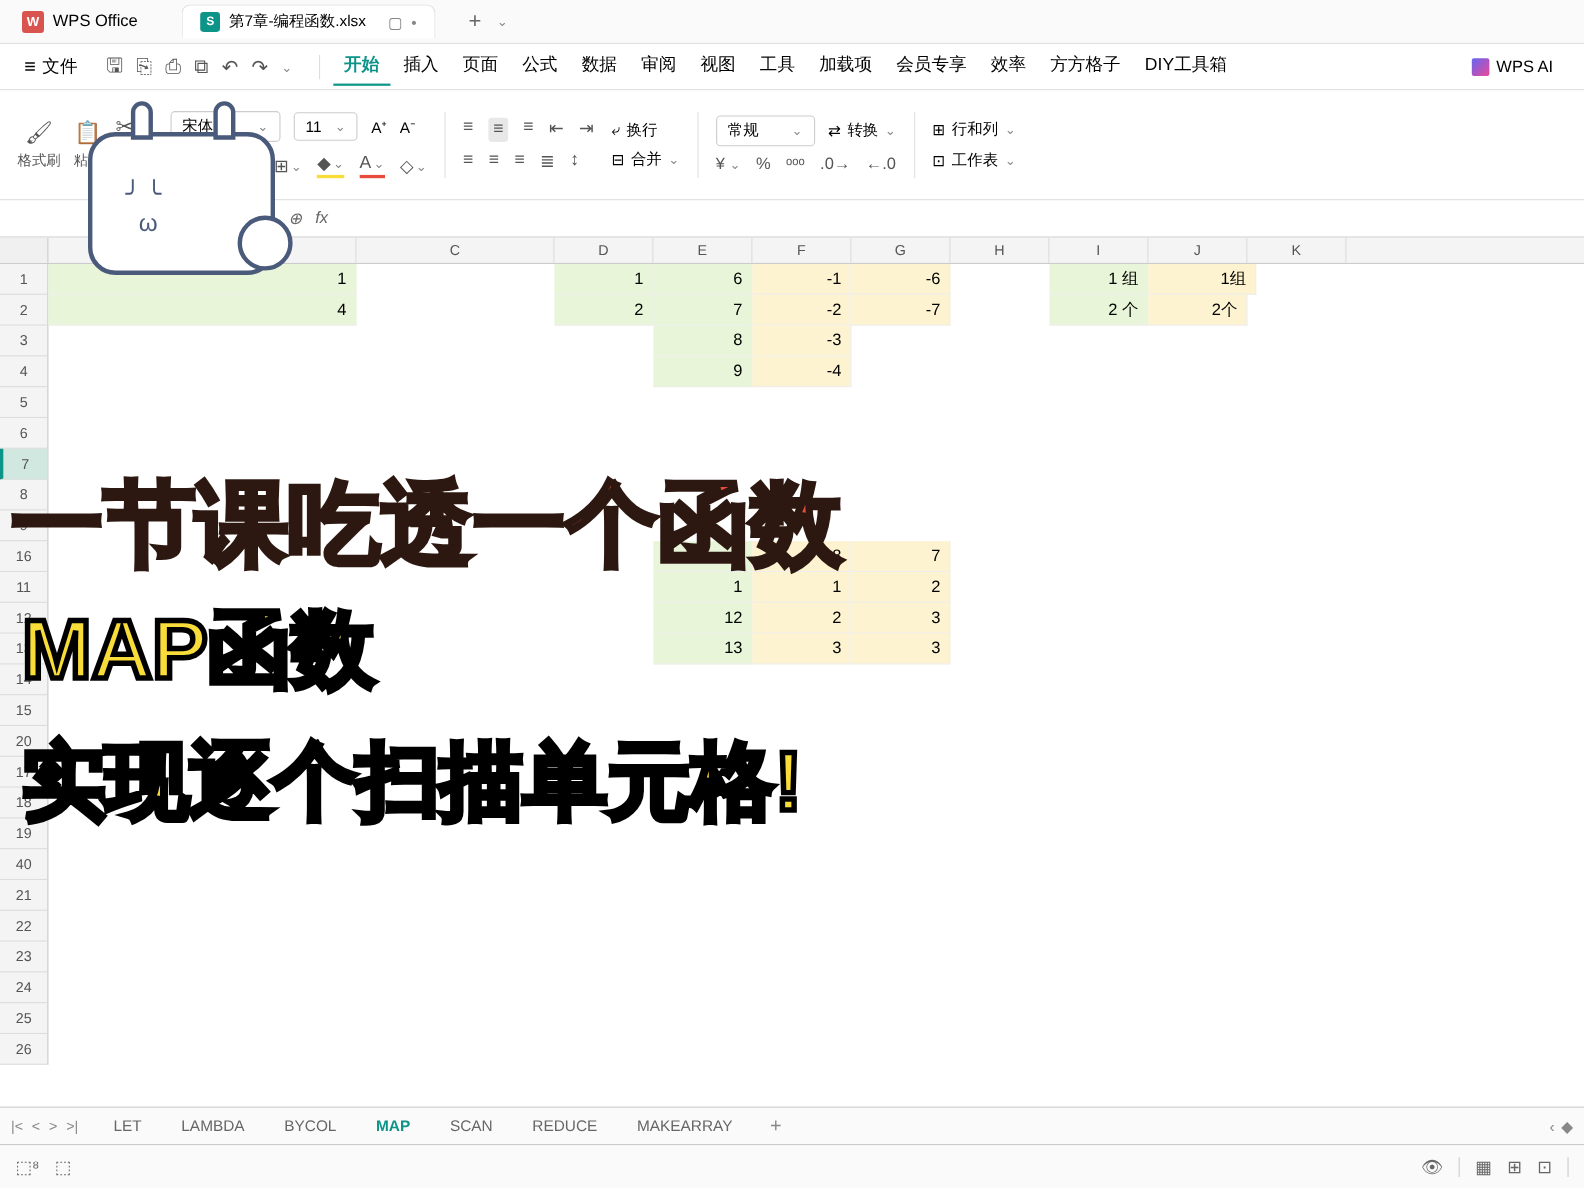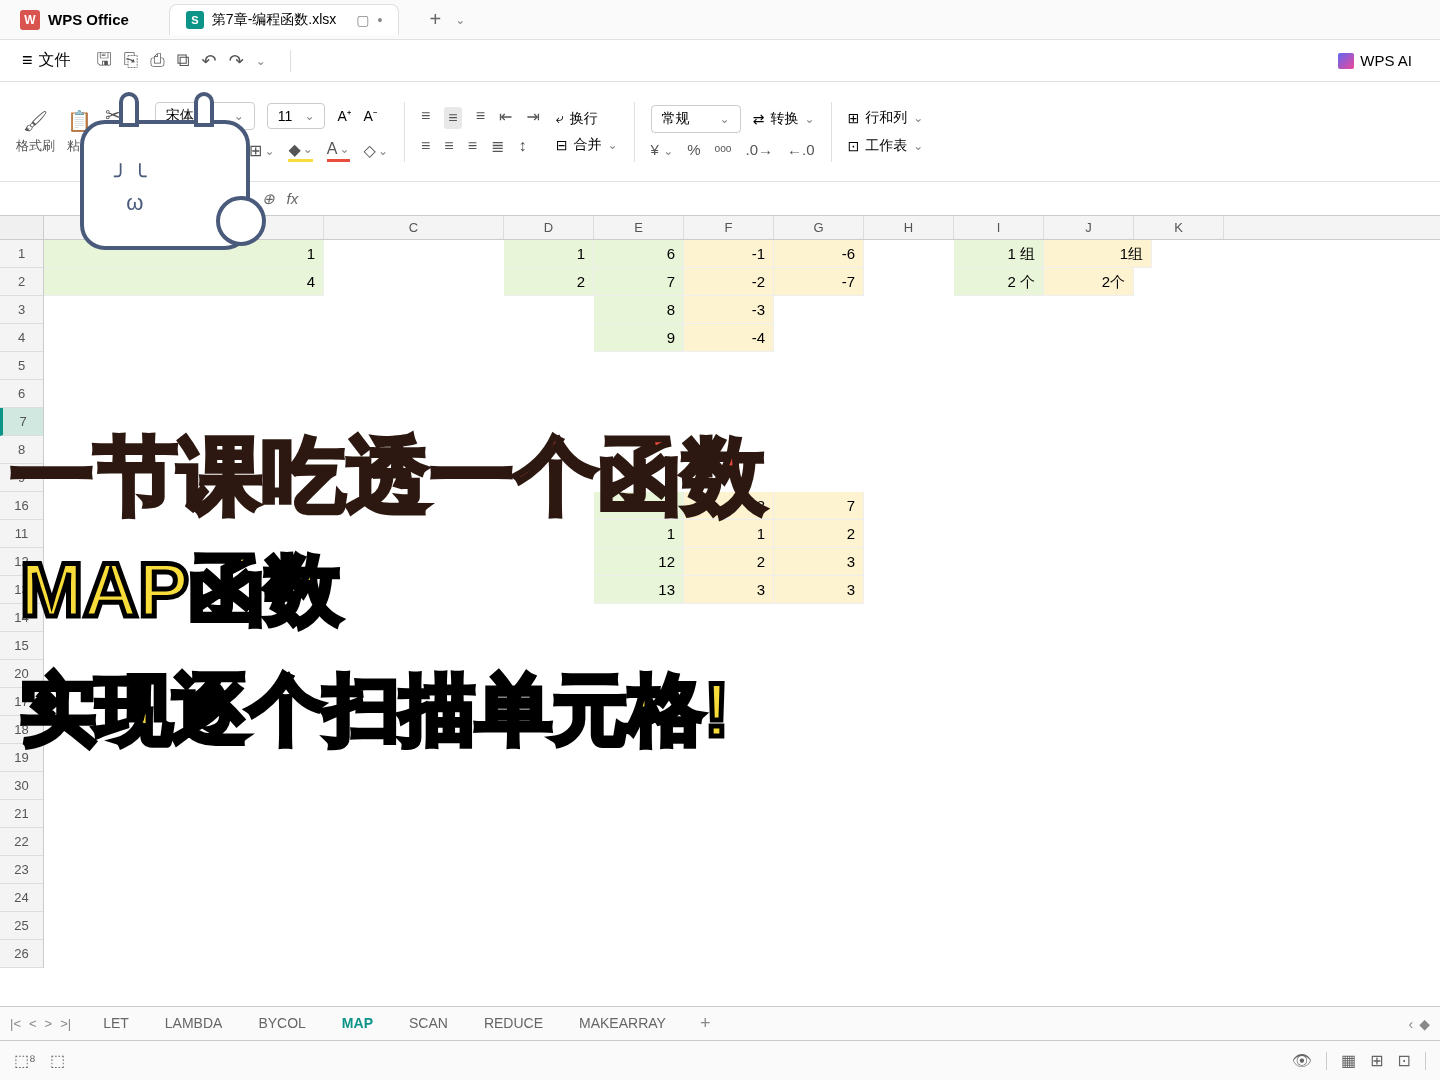--- a/index.html
+++ b/index.html
@@ -1,21 +1,21 @@
 <!DOCTYPE html>
 <html><head>
 <meta charset="utf-8">
 <style>
 * { margin: 0; padding: 0; box-sizing: border-box; font-family: "Microsoft YaHei", sans-serif; }
 body { background: #fff; width: 1440px; height: 1080px; overflow: hidden; position: relative; font-size: 14px; }
 
 .titlebar { height: 40px; display: flex; align-items: center; border-bottom: 1px solid #e0e0e0; background: #fafafa; }
 .app-logo { display: flex; align-items: center; padding: 0 20px; gap: 8px; }
 .wps-icon { width: 20px; height: 20px; background: #d9534f; border-radius: 3px; display: flex; align-items: center; justify-content: center; color: #fff; font-weight: bold; font-size: 12px; }
-.app-name { font-weight: 700; font-size: 15px; }
+.app-name { font-weight: 400; font-size: 15px; }
 .tab-file { display: flex; align-items: center; padding: 6px 16px; gap: 8px; border-radius: 8px 8px 0 0; background: #fff; margin-left: 20px; border: 1px solid #e0e0e0; border-bottom: none; }
 .file-icon { width: 18px; height: 18px; background: #0d9488; border-radius: 3px; color: #fff; display: flex; align-items: center; justify-content: center; font-size: 11px; font-weight: bold; }
 .tab-actions { margin-left: 12px; display: flex; gap: 8px; color: #888; }
 .tab-plus { margin-left: 20px; font-size: 20px; color: #666; padding: 0 10px; }
 
 .menubar { height: 42px; display: flex; align-items: center; padding: 0 12px; gap: 4px; border-bottom: 1px solid #e0e0e0; }
 .menu-file { display: flex; align-items: center; gap: 6px; padding: 4px 10px; font-size: 16px; }
 .hamburger { font-size: 18px; }
 .qat { display: flex; gap: 12px; padding: 0 12px; color: #555; font-size: 18px; align-items: center; }
 .menu-sep { width: 1px; height: 22px; background: #ddd; margin: 0 8px; }
@@ -112,20 +112,35 @@
   <div class="qat">
     <span>🖫</span>
     <span>⎘</span>
     <span>⎙</span>
     <span>⧉</span>
     <span>↶</span>
     <span>↷</span>
     <span class="chev">⌄</span>
   </div>
   <div class="menu-sep"></div>
+  <div class="menu-items" id="menu-items">
+      <div class="menu-item active">开始</div>
+      <div class="menu-item">插入</div>
+      <div class="menu-item">页面</div>
+      <div class="menu-item">公式</div>
+      <div class="menu-item">数据</div>
+      <div class="menu-item">审阅</div>
+      <div class="menu-item">视图</div>
+      <div class="menu-item">工具</div>
+      <div class="menu-item">加载项</div>
+      <div class="menu-item">会员专享</div>
+      <div class="menu-item">效率</div>
+      <div class="menu-item">方方格子</div>
+      <div class="menu-item">DIY工具箱</div>
+    </div>
   <div class="wps-ai">
     <div class="ai-icon"></div>
     <span>WPS AI</span>
   </div>
 </div>
 
 <div class="ribbon">
   <div class="ribbon-group">
     <div class="ribbon-row">
       <div class="ribbon-group">
@@ -273,21 +288,21 @@
         <div class="row-h">16</div>
         <div class="row-h">11</div>
         <div class="row-h">12</div>
         <div class="row-h">13</div>
         <div class="row-h">14</div>
         <div class="row-h">15</div>
         <div class="row-h">20</div>
         <div class="row-h">17</div>
         <div class="row-h">18</div>
         <div class="row-h">19</div>
-        <div class="row-h">30</div>
+        <div class="row-h">40</div>
         <div class="row-h">21</div>
         <div class="row-h">22</div>
         <div class="row-h">23</div>
         <div class="row-h">24</div>
         <div class="row-h">25</div>
         <div class="row-h">26</div>
       </div>
     <div class="cells" id="cells">
         <div class="cell" style="left: 0px; top: 0px; width: 280px; background: rgb(232, 245, 216);">1</div>
         <div class="cell" style="left: 0px; top: 28px; width: 280px; background: rgb(232, 245, 216);">4</div>
@@ -297,21 +312,21 @@
         <div class="cell" style="left: 550px; top: 28px; width: 90px; background: rgb(232, 245, 216);">7</div>
         <div class="cell" style="left: 550px; top: 56px; width: 90px; background: rgb(232, 245, 216);">8</div>
         <div class="cell" style="left: 550px; top: 84px; width: 90px; background: rgb(232, 245, 216);">9</div>
         <div class="cell" style="left: 640px; top: 0px; width: 90px; background: rgb(253, 243, 208);">-1</div>
         <div class="cell" style="left: 730px; top: 0px; width: 90px; background: rgb(253, 243, 208);">-6</div>
         <div class="cell" style="left: 640px; top: 28px; width: 90px; background: rgb(253, 243, 208);">-2</div>
         <div class="cell" style="left: 730px; top: 28px; width: 90px; background: rgb(253, 243, 208);">-7</div>
         <div class="cell" style="left: 640px; top: 56px; width: 90px; background: rgb(253, 243, 208);">-3</div>
         <div class="cell" style="left: 640px; top: 84px; width: 90px; background: rgb(253, 243, 208);">-4</div>
         <div class="cell" style="left: 910px; top: 0px; width: 90px; background: rgb(232, 245, 216);">1 组</div>
-        <div class="cell" style="left: 1000px; top: 0px; width: 108px; background: rgb(253, 243, 208);">1组</div>
+        <div class="cell" style="left: 1000px; top: 0px; width: 98px; background: rgb(253, 243, 208);">1组</div>
         <div class="cell" style="left: 910px; top: 28px; width: 90px; background: rgb(232, 245, 216);">2 个</div>
         <div class="cell" style="left: 1000px; top: 28px; width: 90px; background: rgb(253, 243, 208);">2个</div>
         <div class="cell" style="left: 550px; top: 252px; width: 90px; background: rgb(232, 245, 216);">1</div>
         <div class="cell" style="left: 640px; top: 252px; width: 90px; background: rgb(253, 243, 208);">8</div>
         <div class="cell" style="left: 730px; top: 252px; width: 90px; background: rgb(253, 243, 208);">7</div>
         <div class="cell" style="left: 550px; top: 280px; width: 90px; background: rgb(232, 245, 216);">1</div>
         <div class="cell" style="left: 640px; top: 280px; width: 90px; background: rgb(253, 243, 208);">1</div>
         <div class="cell" style="left: 730px; top: 280px; width: 90px; background: rgb(253, 243, 208);">2</div>
         <div class="cell" style="left: 550px; top: 308px; width: 90px; background: rgb(232, 245, 216);">12</div>
         <div class="cell" style="left: 640px; top: 308px; width: 90px; background: rgb(253, 243, 208);">2</div>

